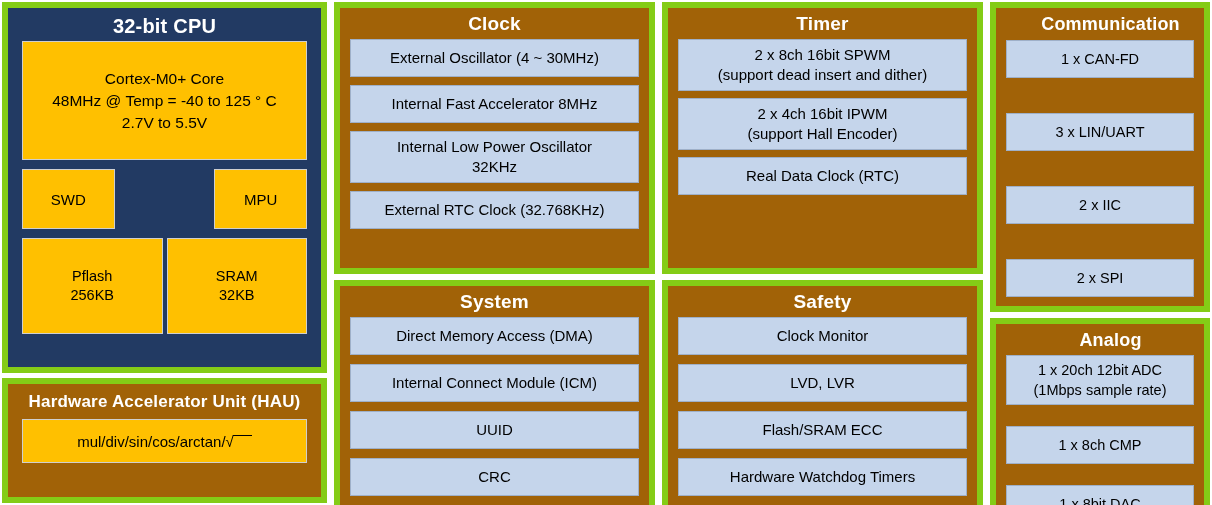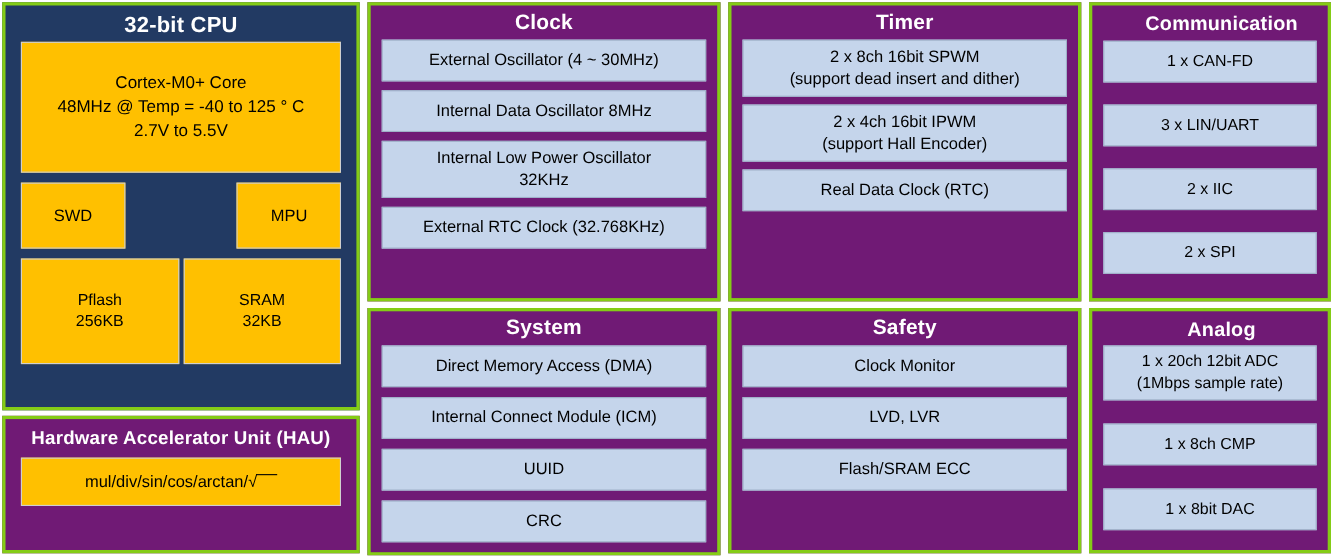--- a/index.html
+++ b/index.html
@@ -24,24 +24,24 @@
     align-items: stretch;
     gap: 7px;
     padding: 2px 2px 2px 2px;
   }
 
   
   .panel {
     box-sizing: border-box;
     display: flex;
     flex-direction: column;
-    border: 3px solid #84cc16;
+    border: 6px solid #84cc16;
   }
   .panel-navy { background: #223A63; }
-  .panel-blue { background: #701a75; }
+  .panel-blue { background: #a16207; }
 
   .panel-title {
     color: #ffffff;
     font-weight: bold;
     text-align: center;
     letter-spacing: 0.2px;
     flex: 0 0 auto;
   }
 
   .panel-body {
@@ -169,21 +169,21 @@
   .item-1line { flex: 0 0 38px; }
   .item-2line { flex: 0 0 52px; }
 
   .col-comm .item-box { font-size: 14.5px; }
   .col-comm .item-1line { flex: 0 0 38px; }
   .col-comm .item-2line { flex: 0 0 50px; }
 
   
   #clock-panel .panel-body   { gap: 8px; padding-top: 1px; }
   #timer-panel .panel-body   { gap: 7px; padding-top: 1px; }
-  #comm-panel  .panel-body   { gap: 20px; padding-top: 2px; }
+  #comm-panel  .panel-body   { gap: 35px; padding-top: 2px; }
   #system-panel .panel-body  { gap: 9px; padding-top: 1px; }
   #safety-panel .panel-body  { gap: 9px; padding-top: 1px; }
   #analog-panel .panel-body  { gap: 21px; padding-top: 1px; }
 </style>
 </head>
 <body>
 
 <div id="diagram">
 
   <div class="col-left">
@@ -234,21 +234,21 @@
 
   <div class="col-stack col-clock">
 
     <div class="panel panel-blue panel-top" id="clock-panel">
       <div class="panel-title">Clock</div>
       <div class="panel-body">
         <div class="item-box item-1line">
           <span>External Oscillator (4 ~ 30MHz)</span>
         </div>
         <div class="item-box item-1line">
-          <span>Internal Data Oscillator 8MHz</span>
+          <span>Internal Fast Accelerator 8MHz</span>
         </div>
         <div class="item-box item-2line">
           <span>
             <span>Internal Low Power Oscillator</span><br>
             <span>32KHz</span>
           </span>
         </div>
         <div class="item-box item-1line">
           <span>External RTC Clock (32.768KHz)</span>
         </div>
@@ -303,20 +303,23 @@
       <div class="panel-body">
         <div class="item-box item-1line">
           <span>Clock Monitor</span>
         </div>
         <div class="item-box item-1line">
           <span>LVD, LVR</span>
         </div>
         <div class="item-box item-1line">
           <span>Flash/SRAM ECC</span>
         </div>
+        <div class="item-box item-1line">
+          <span>Hardware Watchdog Timers</span>
+        </div>
       </div>
     </div>
 
   </div>
 
   <div class="col-stack col-comm">
 
     <div class="panel panel-blue panel-top" id="comm-panel">
       <div class="panel-title">Communication</div>
       <div class="panel-body">

